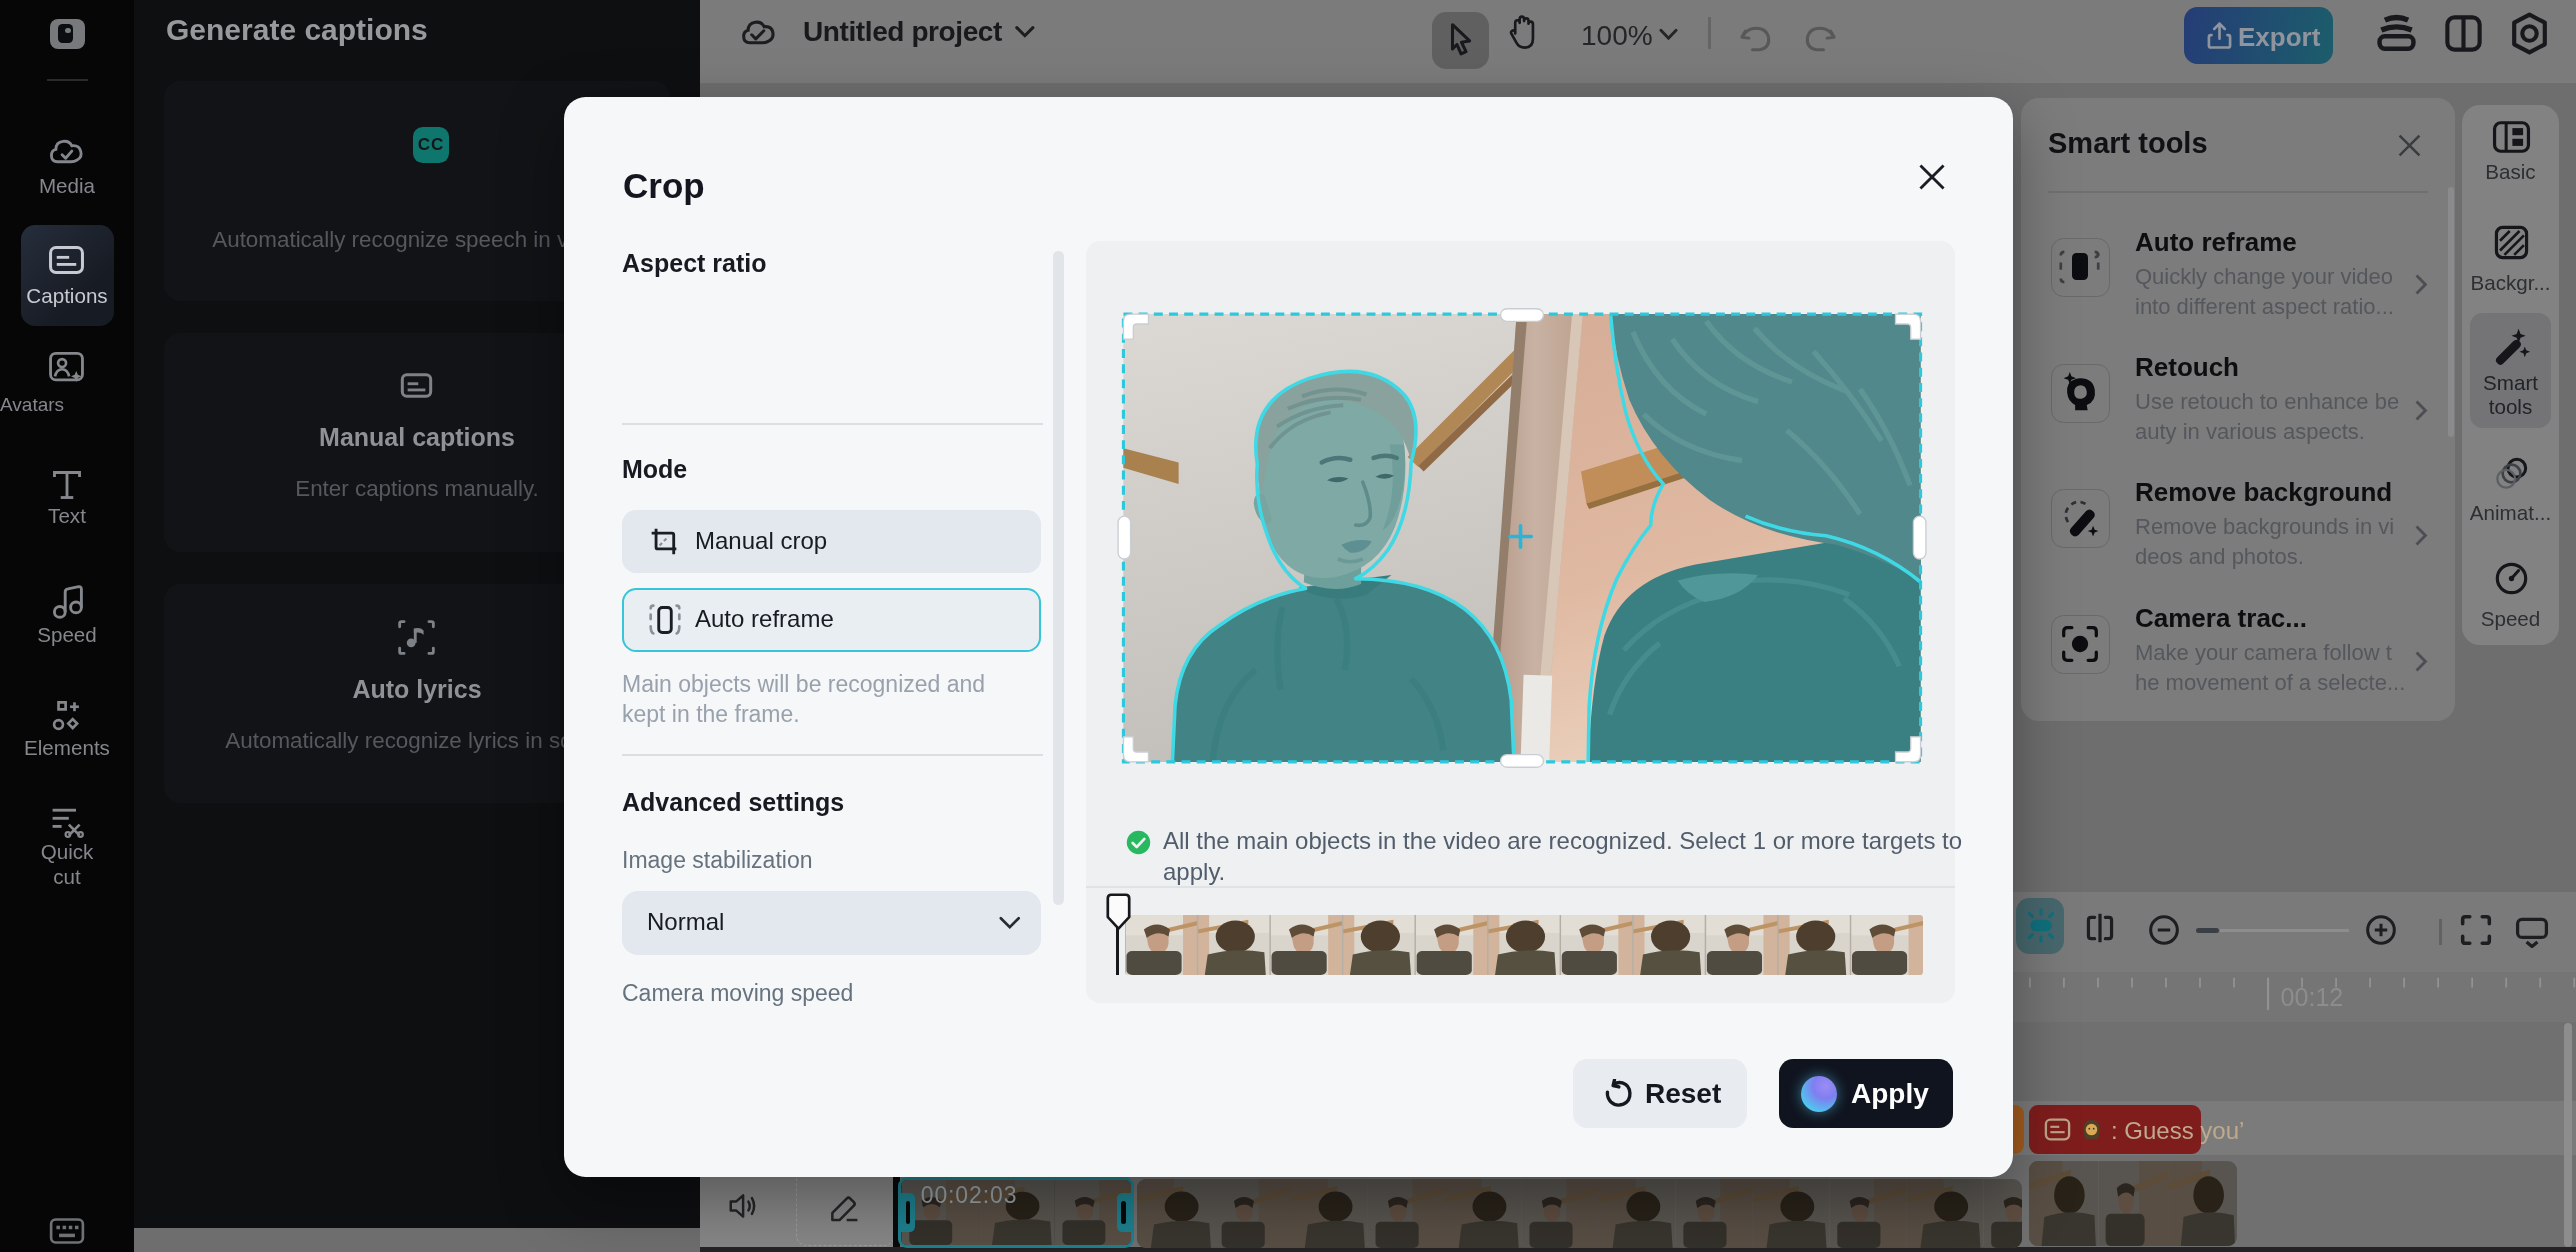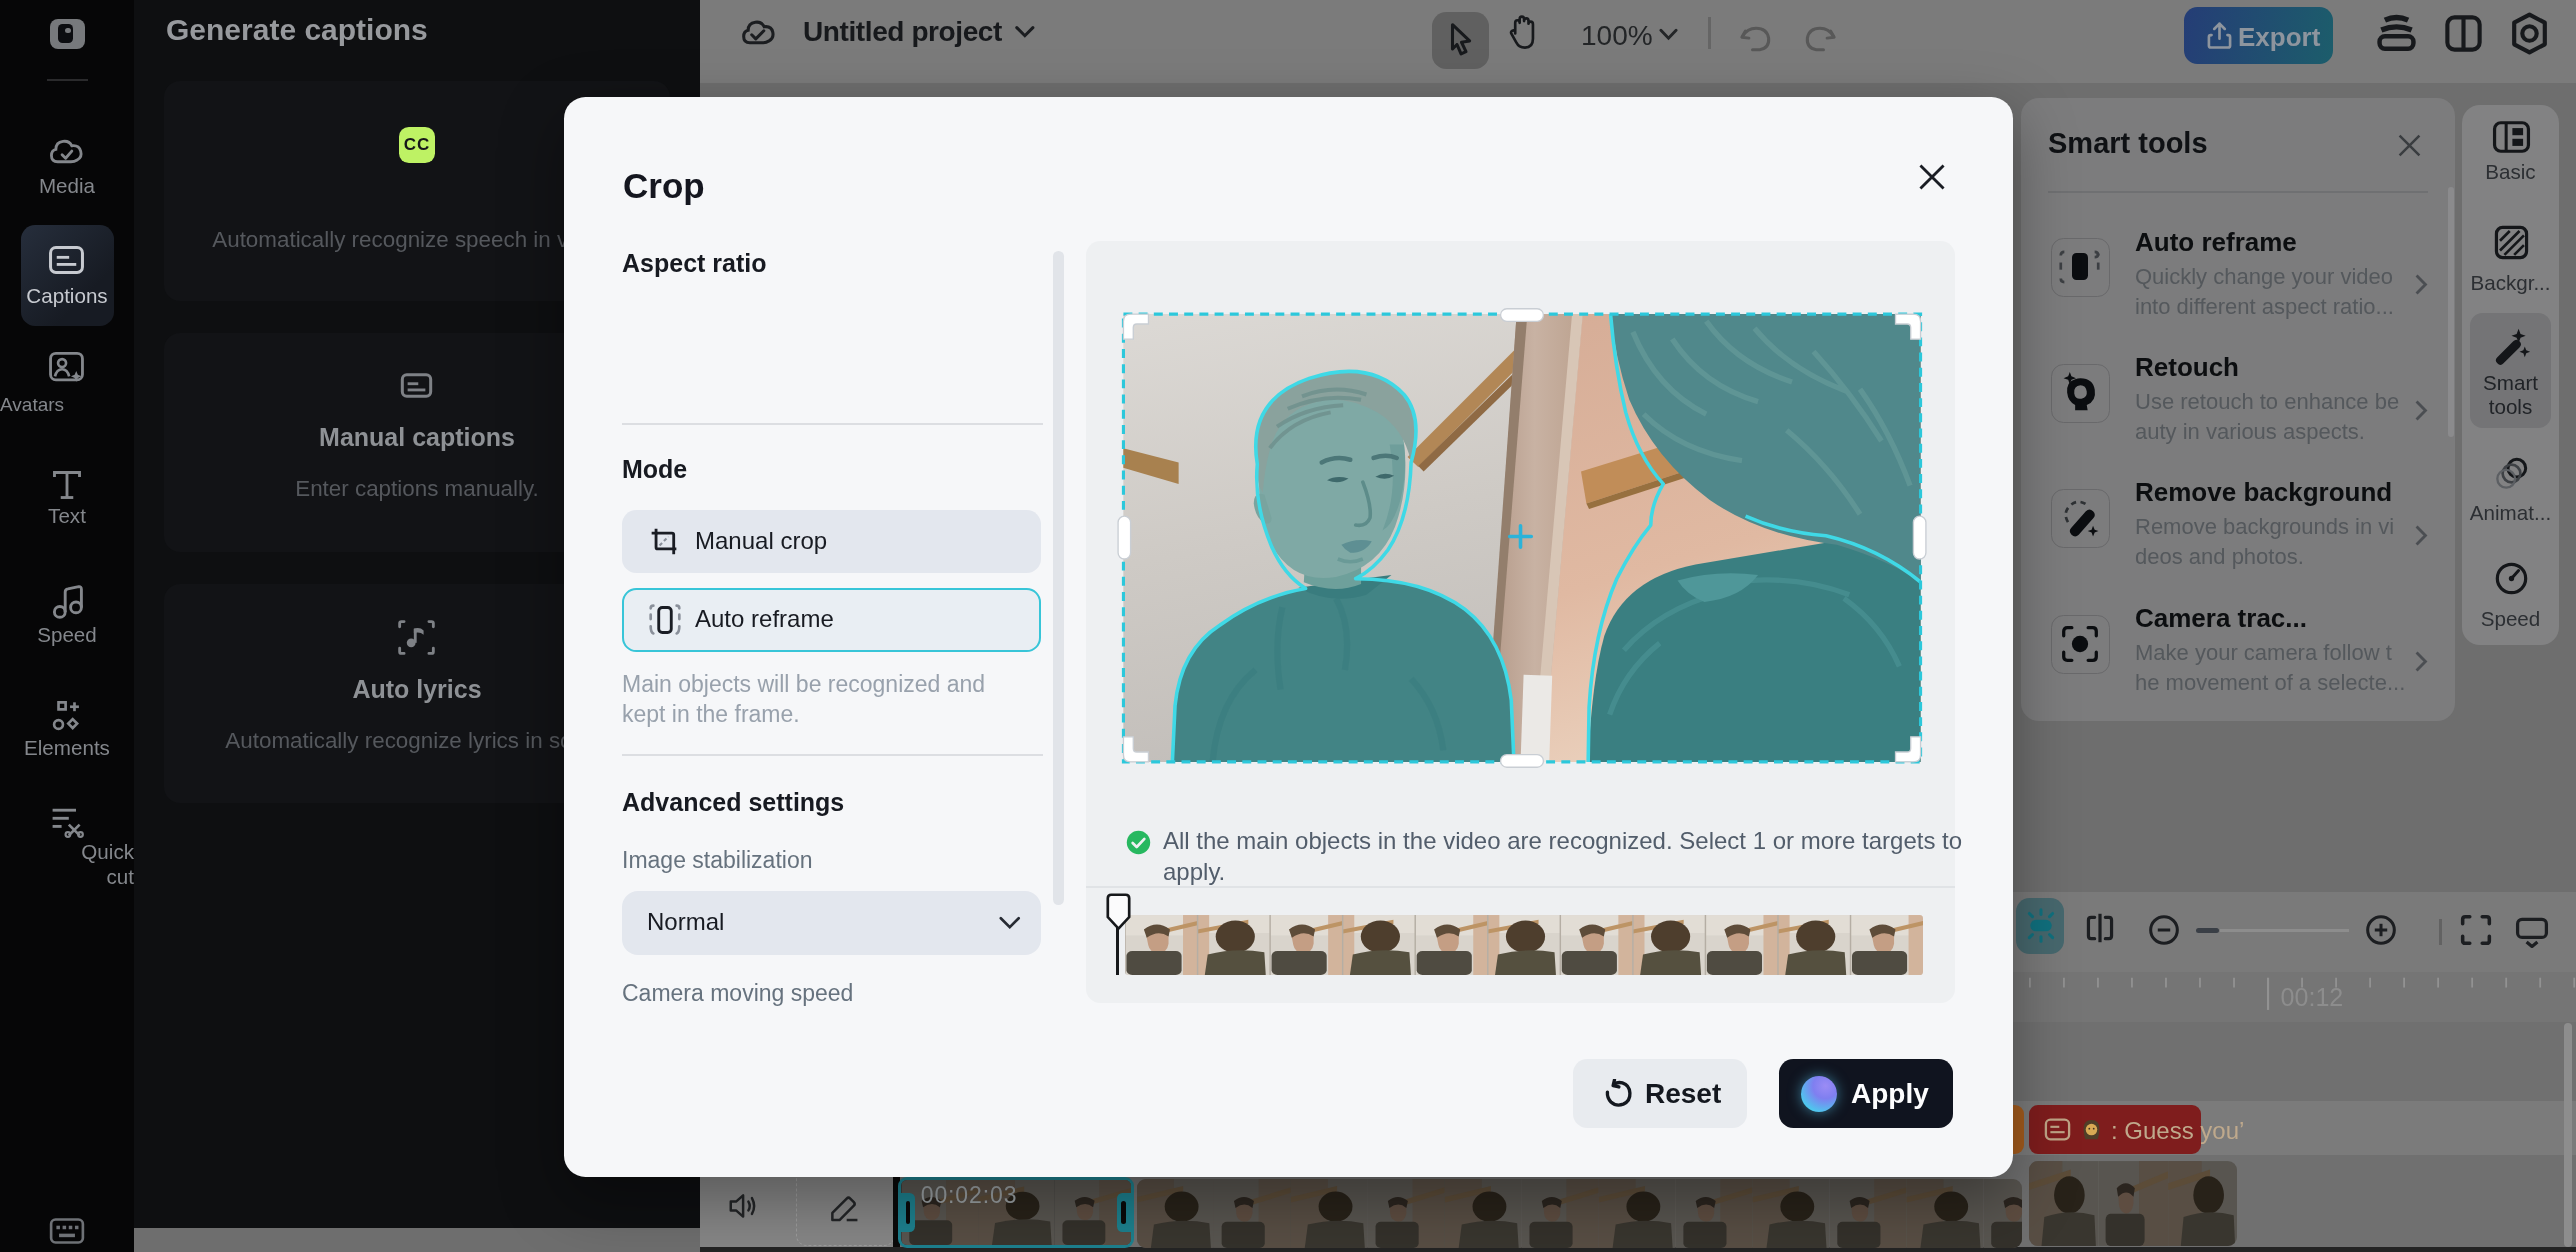--- a/index.html
+++ b/index.html
@@ -18,21 +18,21 @@
       <div class="abs" style="left:7.2px;top:3.6px;width:5.4px;height:5.4px;background:#77797c;border-radius:50%"></div>
     </div>
   </div>
   <div class="abs" style="left:47px;top:79px;width:41px;height:1.8px;background:#2a2a2c"></div>
 </div>
 
 <div class="abs" style="left:134px;top:0;width:566px;height:1228px;background:#0e0f11;overflow:hidden">
   <div class="abs b" style="left:32px;top:13.4px;font-size:30px;color:#97999d">Generate captions</div>
 
   <div class="abs" style="left:30px;top:81px;width:506px;height:220px;background:#121316;border-radius:16px">
-    <div class="abs" style="left:235px;top:46px;width:36px;height:36px;background:#bef264;border-radius:9.8px;text-align:center;line-height:36px;font-size:17px;font-weight:bold;color:#151619;letter-spacing:0.9px">CC</div>
+    <div class="abs" style="left:249px;top:46px;width:36px;height:36px;background:#0f766e;border-radius:9.8px;text-align:center;line-height:36px;font-size:17px;font-weight:bold;color:#151619;letter-spacing:0.9px">CC</div>
     <div class="abs" style="left:0;top:146px;width:506px;text-align:center;font-size:22.4px;color:#55585d;white-space:nowrap">Automatically recognize speech in videos</div>
   </div>
 
   <div class="abs" style="left:30px;top:333px;width:506px;height:219px;background:#121316;border-radius:16px">
     <svg class="abs" style="left:233px;top:33px" width="39" height="39" viewBox="0 0 44 44">
         <rect x="6" y="10" width="32" height="24" rx="5" fill="none" stroke="#7e8186" stroke-width="3.4"></rect>
         <line x1="12" y1="20" x2="24" y2="20" stroke="#7e8186" stroke-width="3.2"></line>
         <line x1="12" y1="27" x2="32" y2="27" stroke="#7e8186" stroke-width="3.2"></line>
       </svg>
     <div class="abs b" style="left:0;top:90px;width:506px;text-align:center;font-size:25px;color:#8e9195">Manual captions</div>
@@ -104,21 +104,21 @@
   <div class="abs" style="left:0;top:736px;width:134px;text-align:center;font-size:20.6px;color:#84878c">Elements</div>
 
   <svg class="abs" style="left:49px;top:803px" width="36" height="36" viewBox="0 0 40 40">
     <line x1="4" y1="8" x2="30" y2="8" stroke="#84878c" stroke-width="3.2"></line>
     <line x1="4" y1="17" x2="22" y2="17" stroke="#84878c" stroke-width="3.2"></line>
     <line x1="4" y1="26" x2="14" y2="26" stroke="#84878c" stroke-width="3.2"></line>
     <path d="M22 24 l12 12 M34 24 l-12 12" stroke="#84878c" stroke-width="3" fill="none"></path>
     <circle cx="21" cy="35" r="2.6" fill="none" stroke="#84878c" stroke-width="2.4"></circle>
     <circle cx="35" cy="35" r="2.6" fill="none" stroke="#84878c" stroke-width="2.4"></circle>
   </svg>
-  <div class="abs" style="left:0;top:839px;width:134px;text-align:right;font-size:20.6px;color:#84878c;line-height:25px">Quick<br>cut</div>
+  <div class="abs" style="left:0;top:839px;width:134px;text-align:center;font-size:20.6px;color:#84878c;line-height:25px">Quick<br>cut</div>
 
   <svg class="abs" style="left:48px;top:1216px" width="38" height="30" viewBox="0 0 42 34">
     <rect x="3" y="4" width="36" height="26" rx="5" fill="none" stroke="#6e7176" stroke-width="3"></rect>
     <g fill="#6e7176">
         <rect x="9" y="11" width="4" height="4"></rect>
         <rect x="16" y="11" width="4" height="4"></rect>
         <rect x="23" y="11" width="4" height="4"></rect>
         <rect x="30" y="11" width="4" height="4"></rect>
         <rect x="12" y="20" width="18" height="4"></rect>
       </g>

